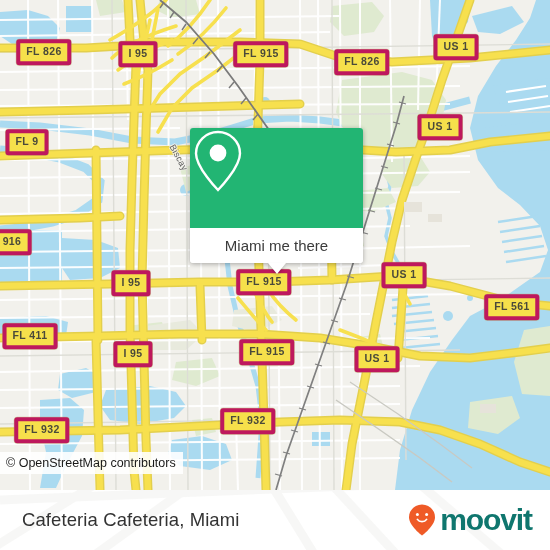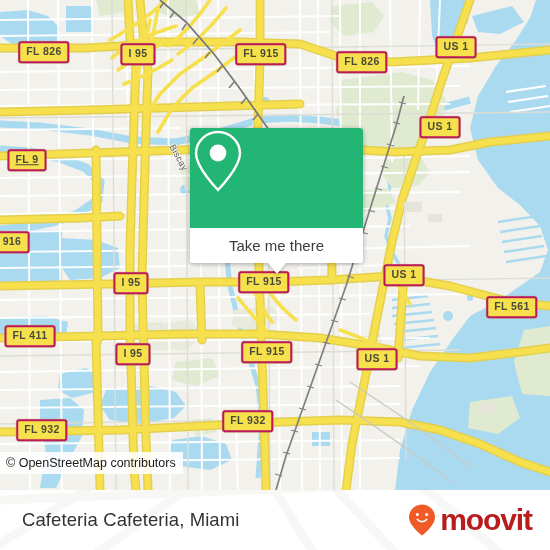--- a/index.html
+++ b/index.html
@@ -15,21 +15,21 @@
   #map {
     position:absolute; left:0; top:0; width:550px; height:490px;
     background:#f2f1ec; overflow:hidden;
   }
   #map svg { position:absolute; left:0; top:0; display:block; }
 
   
   .shield {
     position:absolute;
     background:#f6e04b;
-    border:2px solid #be185d;
+    border:4px solid #be185d;
     border-radius:3px;
     color:#4a4a3a;
     font-size:10.5px;
     font-weight:bold;
     letter-spacing:.4px;
     line-height:1;
     padding:3px 6px 4px 6px;
     white-space:nowrap;
     box-shadow:0 0 0 0.5px rgba(180,170,90,.55);
     transform:translate(-50%,-50%);
@@ -110,21 +110,21 @@
     display:flex; align-items:center;
     color:#333333;
     font-size:18.5px;
     letter-spacing:.1px;
   }
   #footer-logo {
     position:absolute; right:18px; top:0; height:60px;
     display:flex; align-items:center; gap:3px;
   }
   #logo-word {
-    color:#b91c1c;
+    color:#0f766e;
     font-size:30px;
     font-weight:bold;
     letter-spacing:-1.1px;
     line-height:1;
   }
 </style>
 </head>
 <body>
 
 <div id="app">
@@ -397,21 +397,21 @@
       </g>
     </svg>
 
     <div id="shield-layer">
         <div class="shield" style="left: 44px; top: 52px;">FL 826</div>
         <div class="shield" style="left: 138px; top: 54px;">I 95</div>
         <div class="shield" style="left: 261px; top: 54px;">FL 915</div>
         <div class="shield" style="left: 362px; top: 62px;">FL 826</div>
         <div class="shield" style="left: 456px; top: 47px;">US 1</div>
         <div class="shield" style="left: 440px; top: 127px;">US 1</div>
-        <div class="shield" style="left: 27px; top: 160px; text-decoration: underline;">FL 9</div>
+        <div class="shield" style="left: 27px; top: 142px;">FL 9</div>
         <div class="shield" style="left: 12px; top: 242px;">916</div>
         <div class="shield" style="left: 131px; top: 283px;">I 95</div>
         <div class="shield" style="left: 264px; top: 282px;">FL 915</div>
         <div class="shield" style="left: 404px; top: 275px;">US 1</div>
         <div class="shield" style="left: 512px; top: 307px;">FL 561</div>
         <div class="shield" style="left: 30px; top: 336px;">FL 411</div>
         <div class="shield" style="left: 133px; top: 354px;">I 95</div>
         <div class="shield" style="left: 267px; top: 352px;">FL 915</div>
         <div class="shield" style="left: 377px; top: 359px;">US 1</div>
         <div class="shield" style="left: 42px; top: 430px;">FL 932</div>
@@ -423,21 +423,21 @@
       </div>
 
     <div id="card">
       <div id="card-green">
         <svg width="56" height="66" viewBox="0 0 56 66">
           <path d="M28 4 C15.8 4 6 13.6 6 25.4 C6 39.5 28 62 28 62 C28 62 50 39.5 50 25.4 C50 13.6 40.2 4 28 4 Z" fill="none" stroke="#ffffff" stroke-width="2.4"></path>
           <circle cx="28" cy="25" r="8.4" fill="#ffffff"></circle>
         </svg>
       </div>
       <div id="card-bar">
-        <span>Take me there</span>
+        <span>Miami me there</span>
         <span id="card-tail"></span>
       </div>
     </div>
 
     <div id="osm">© OpenStreetMap contributors</div>
   </div>
 
   <div id="footer">
     <svg id="footer-watermark" viewBox="0 0 550 110">
       <g stroke="#f0f0ee" stroke-width="9" fill="none">

